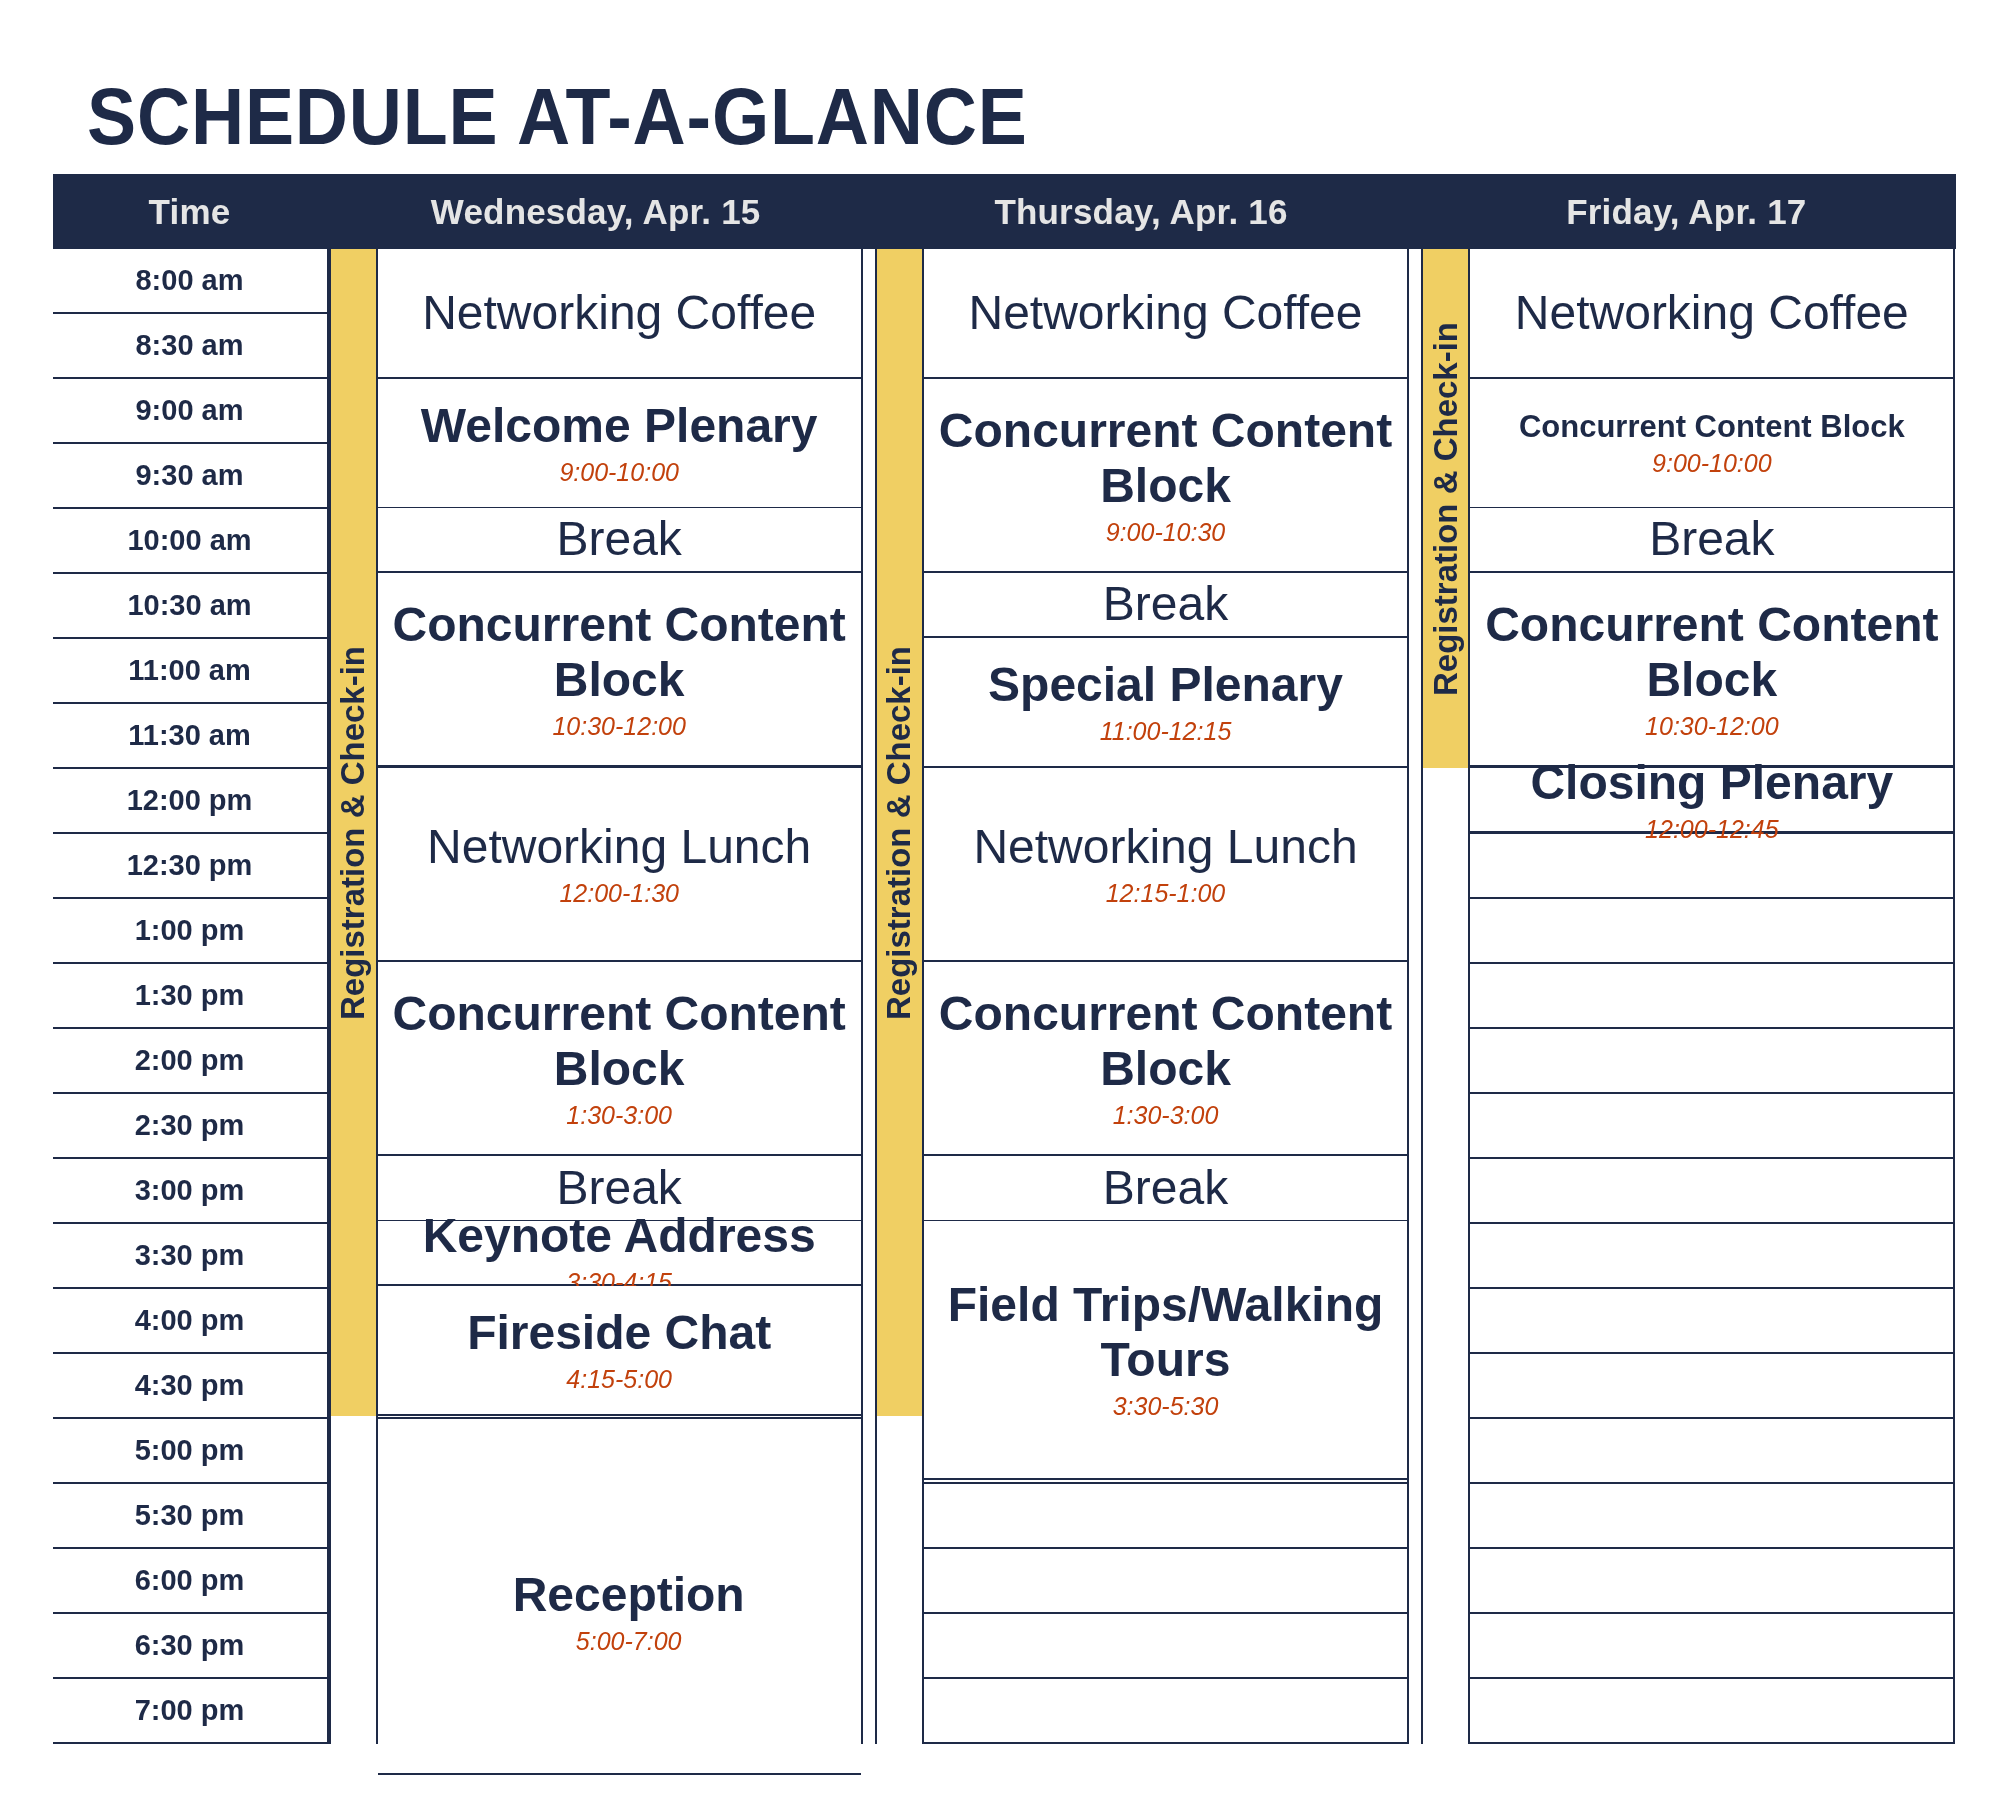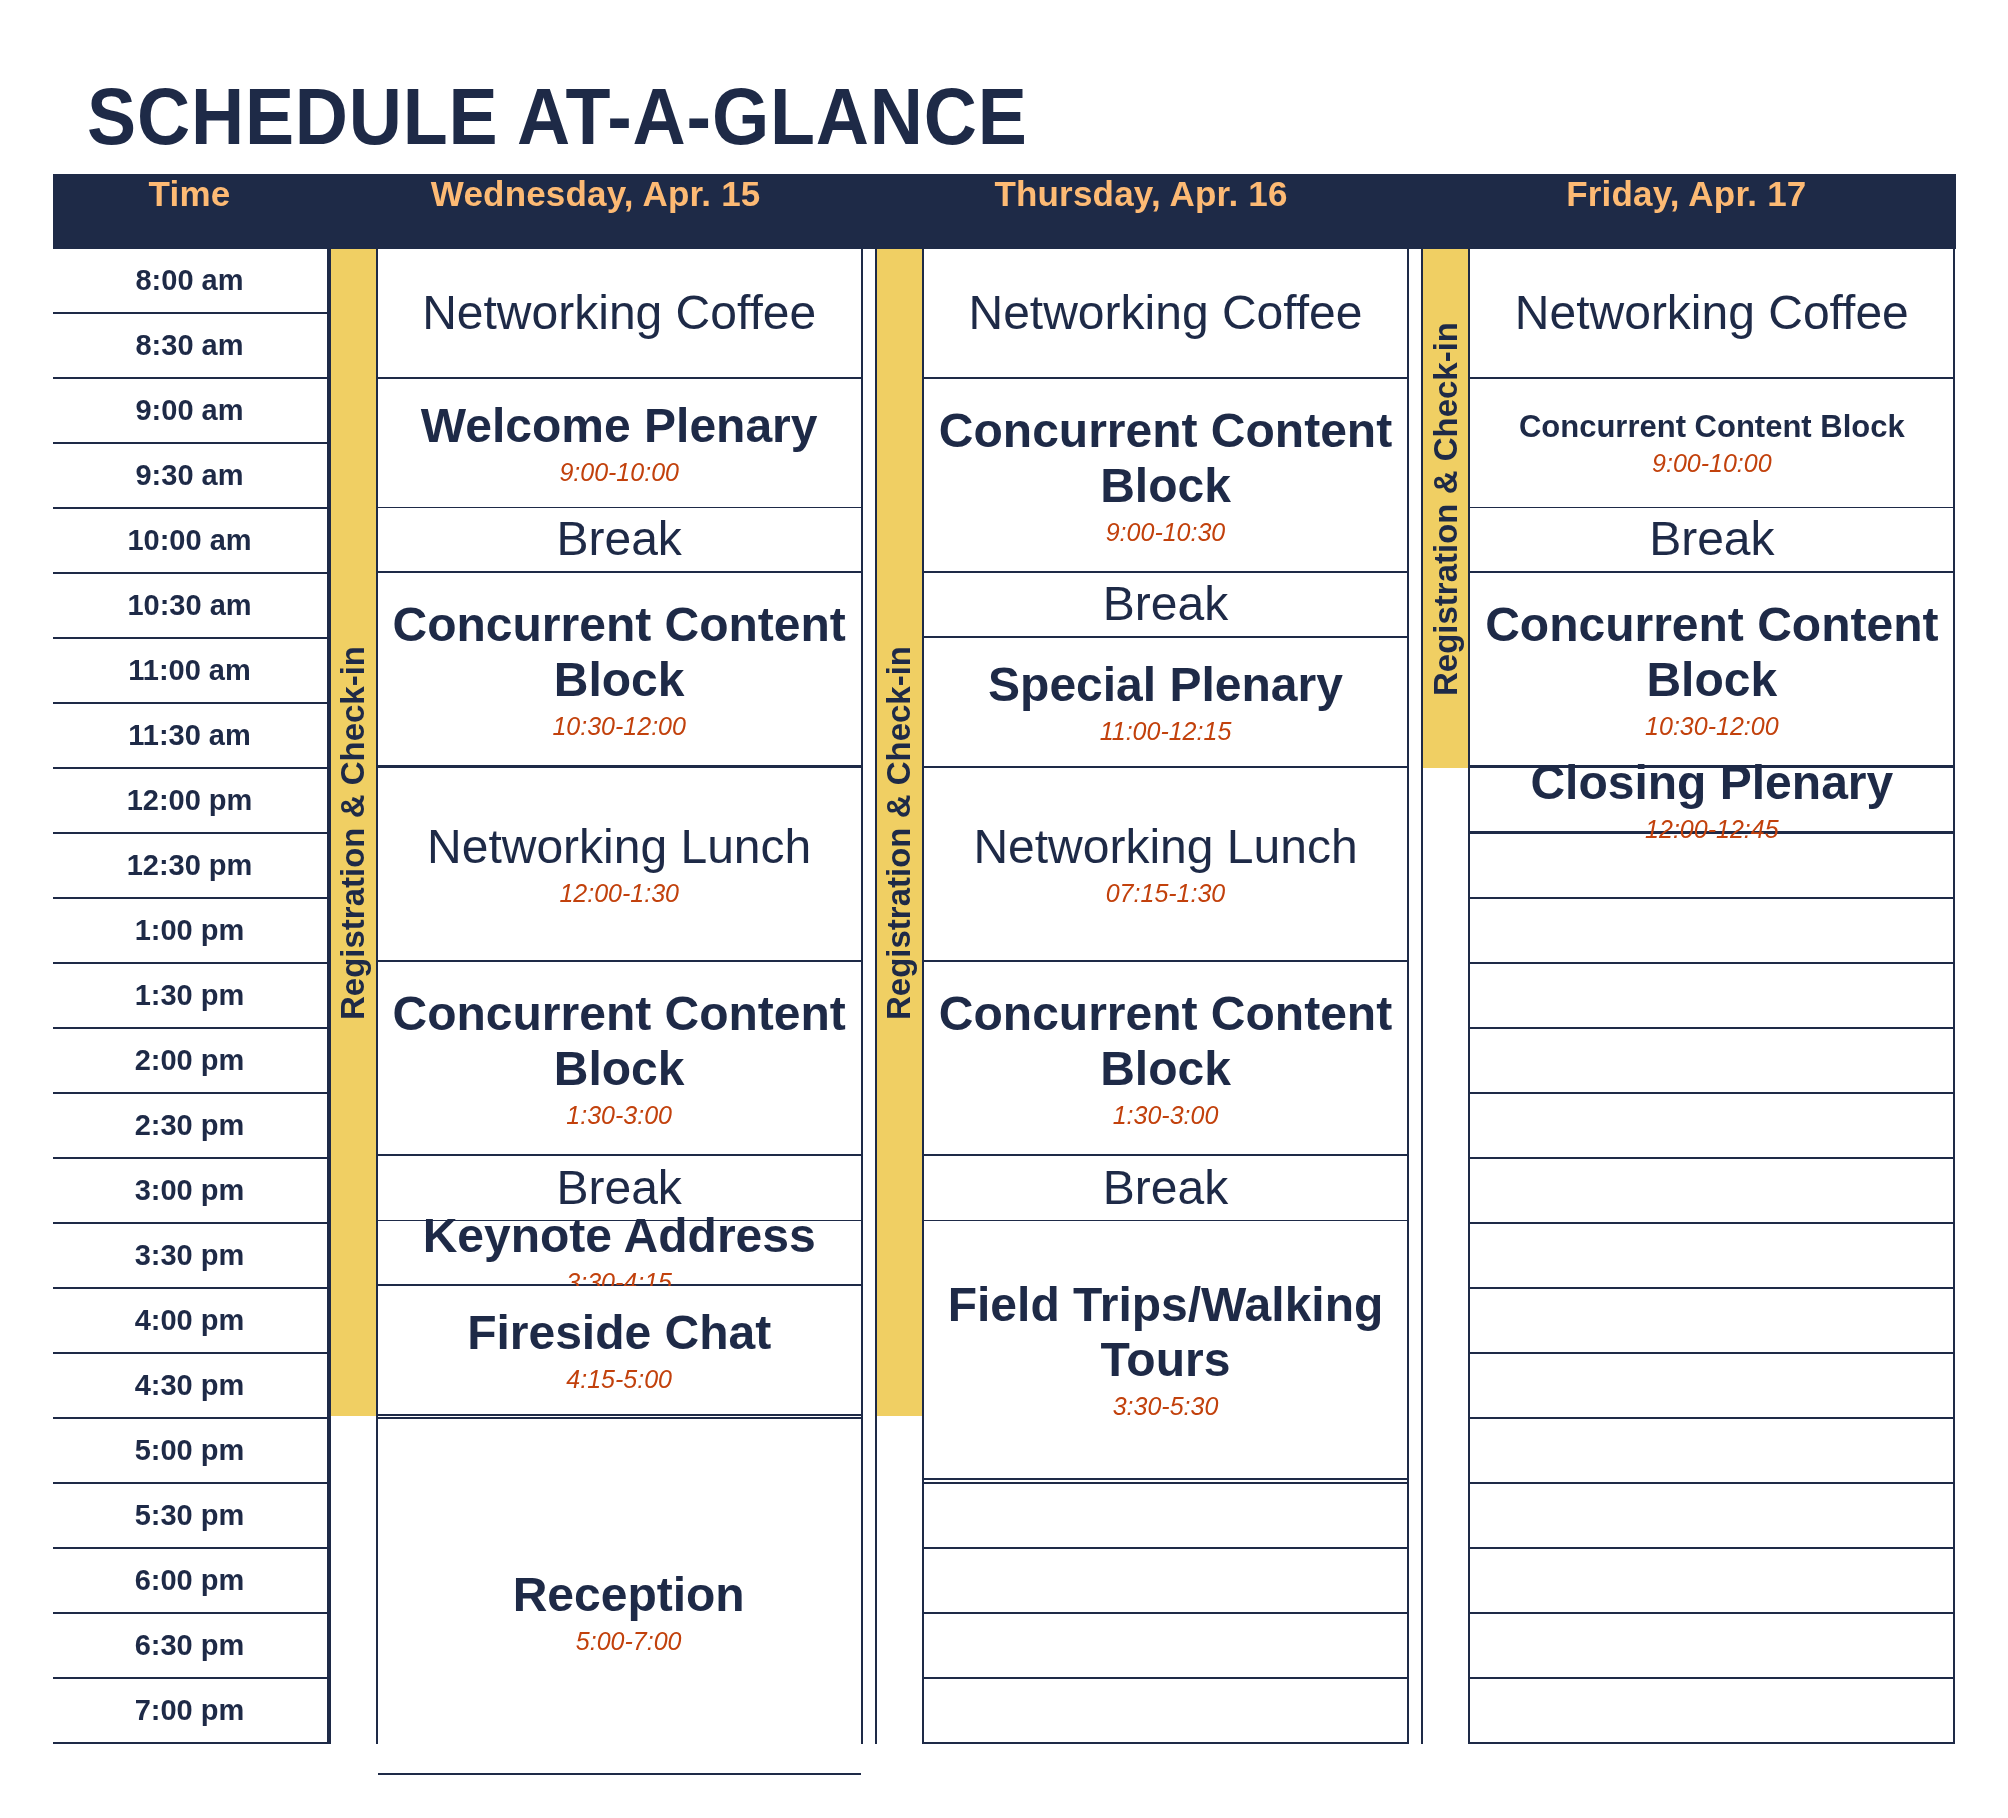--- a/index.html
+++ b/index.html
@@ -39,22 +39,22 @@
     position: relative;
     width: 1903px;
     margin: 0 auto;
   }
 
   
   .header-row {
     display: flex;
     height: 75px;
     background: #1e2a47;
-    color: #fdba74;
-    align-items: flex-start;
+    color: #e5e5e5;
+    align-items: center;
   }
   .hdr {
     display: flex;
     align-items: center;
     justify-content: center;
     font-weight: bold;
     font-size: 35px;
     letter-spacing: 0.2px;
     position: relative;
   }
@@ -330,21 +330,21 @@
             </div>
             <div class="evt" style="top: 324px; height: 65px;">
               <div class="ttl">Break</div>
             </div>
             <div class="evt bold" style="top: 389px; height: 130px;">
               <div class="ttl">Special Plenary</div>
               <div class="tm">11:00-12:15</div>
             </div>
             <div class="evt" style="top: 519px; height: 194px;">
               <div class="ttl">Networking Lunch</div>
-              <div class="tm">07:15-1:30</div>
+              <div class="tm">12:15-1:00</div>
             </div>
             <div class="evt bold" style="top: 713px; height: 194px;">
               <div class="ttl">Concurrent Content Block</div>
               <div class="tm">1:30-3:00</div>
             </div>
             <div class="evt" style="top: 908px; height: 65px;">
               <div class="ttl">Break</div>
             </div>
             <div class="evt bold" style="top: 972px; height: 259px;">
               <div class="ttl">Field Trips/Walking Tours</div>

